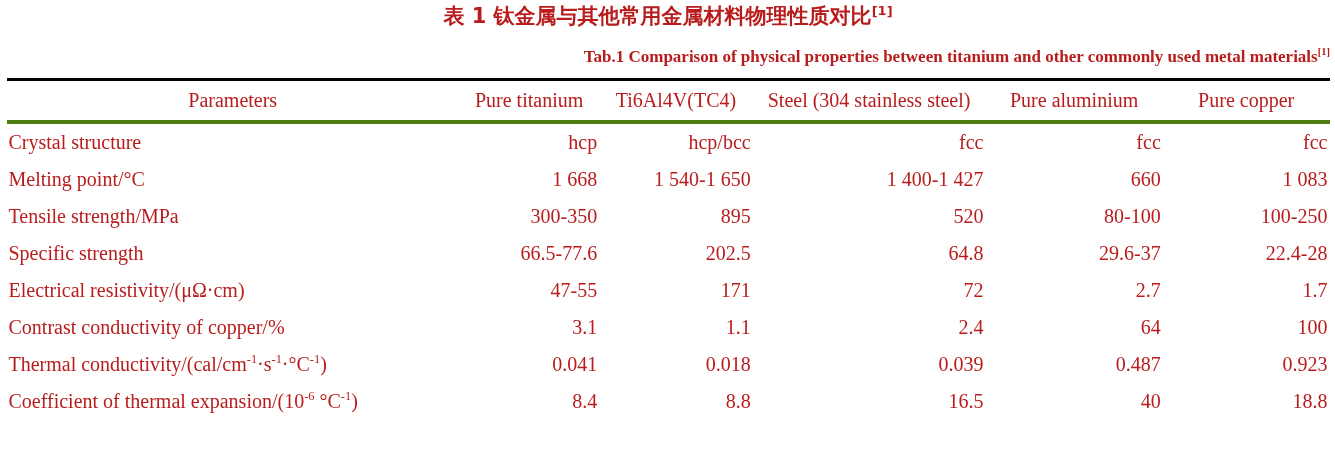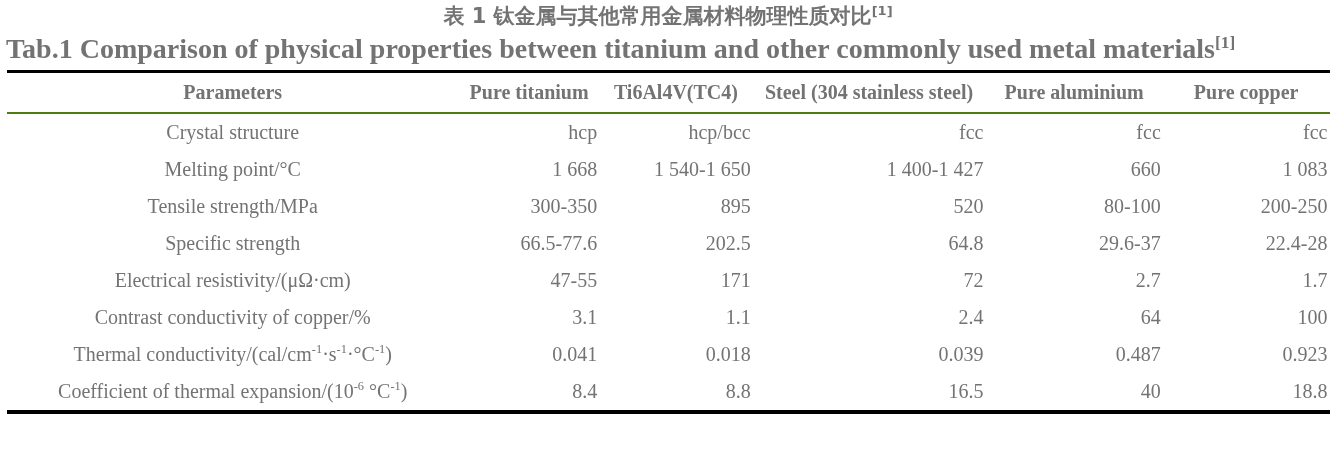--- a/index.html
+++ b/index.html
@@ -5,66 +5,66 @@
   html, body {
     margin: 0;
     padding: 0;
     background: #ffffff;
   }
   .page {
     position: relative;
     width: 1335px;
     height: 416px;
     background: #ffffff;
-    color: #737373;
+    color: #b91c1c;
     font-family: "Liberation Serif", serif;
     overflow: hidden;
     box-sizing: border-box;
     padding: 3px 5px 0 6px;
   }
   .title-zh {
     text-align: center;
     font-family: "DejaVu Sans", "Liberation Sans", sans-serif;
     font-weight: bold;
     font-size: 21px;
     line-height: 26px;
   }
   .title-en {
-    text-align: left;
+    text-align: right;
     font-family: "Liberation Serif", serif;
     font-weight: bold;
-    font-size: 28px;
+    font-size: 17px;
     line-height: 26px;
-    margin-top: 7px;
+    margin-top: 15px;
   }
   table.props {
     width: 1323px;
     margin: 8px auto 0 auto;
     border-collapse: collapse;
     border-top: 3px solid #000000;
     border-bottom: 4px solid #000000;
     font-size: 20px;
   }
   col.c-param  { width: 34.2%; }
   col.c-ti     { width: 10.6%; }
   col.c-tc4    { width: 11.6%; }
   col.c-steel  { width: 17.6%; }
   col.c-al     { width: 13.4%; }
   col.c-cu     { width: 12.6%; }
   thead th {
-    font-weight: bold;
+    font-weight: normal;
     text-align: center;
-    border-bottom: 2px solid #4d7c0f;
+    border-bottom: 4px solid #4d7c0f;
     padding: 8px 2px;
     line-height: 23px;
     white-space: nowrap;
   }
   tbody th {
     font-weight: normal;
-    text-align: center;
+    text-align: left;
     padding: 7px 2px;
     line-height: 23px;
     white-space: nowrap;
   }
   tbody td {
     text-align: right;
     padding: 7px 2px;
     line-height: 23px;
     white-space: nowrap;
   }
@@ -116,21 +116,21 @@
           <td>1 400-1 427</td>
           <td>660</td>
           <td>1 083</td>
         </tr>
         <tr>
           <th>Tensile strength/MPa</th>
           <td>300-350</td>
           <td>895</td>
           <td>520</td>
           <td>80-100</td>
-          <td>200-250</td>
+          <td>100-250</td>
         </tr>
         <tr>
           <th>Specific strength</th>
           <td>66.5-77.6</td>
           <td>202.5</td>
           <td>64.8</td>
           <td>29.6-37</td>
           <td>22.4-28</td>
         </tr>
         <tr>

